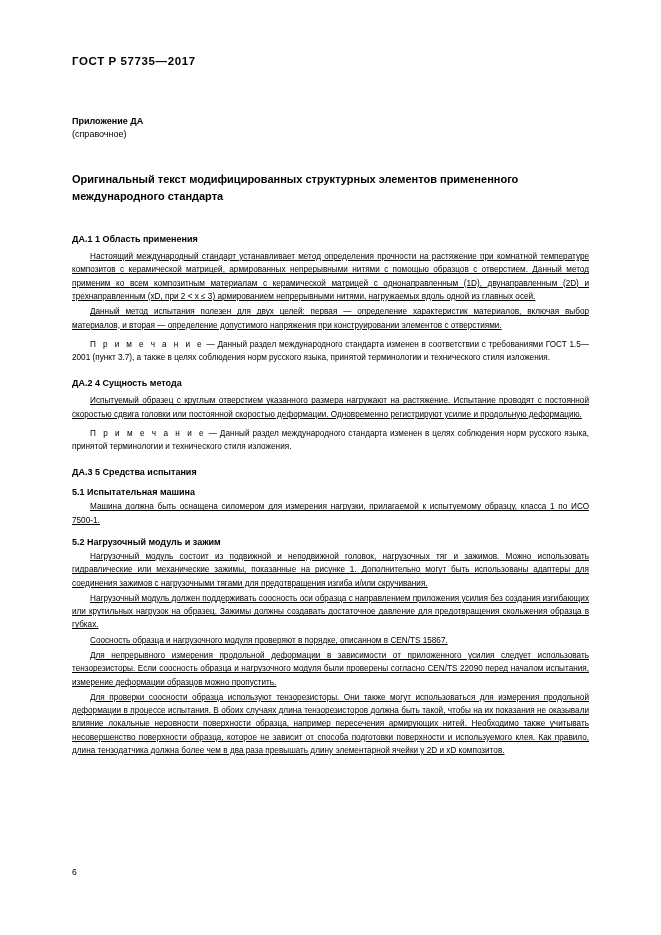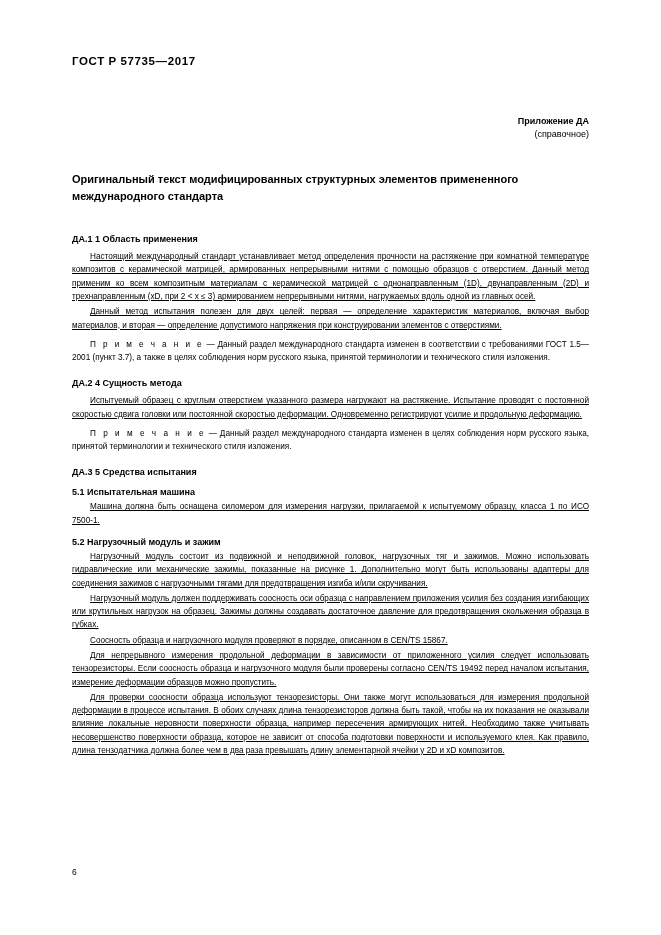--- a/index.html
+++ b/index.html
@@ -24,21 +24,21 @@
     padding: 55px 72px 0 72px;
   }
   .header-std {
     font-family: "Liberation Sans", sans-serif;
     font-size: 11.5px;
     font-weight: bold;
     letter-spacing: 0.6px;
     margin: 0 0 48px 0;
   }
   .annex-title {
-    text-align: right;
+    text-align: left;
     font-family: "Liberation Sans", sans-serif;
     font-size: 9px;
     font-weight: bold;
     line-height: 1.45;
     margin: 0 0 30px 0;
   }
   .annex-title .sub {
     font-weight: normal;
     display: block;
   }
@@ -114,17 +114,17 @@
   <div class="sec-h">ДА.3 5 Средства испытания</div>
 
   <div class="sec-h tight">5.1 Испытательная машина</div>
   <p class="body">Машина должна быть оснащена силомером для измерения нагрузки, прилагаемой к испытуемому образцу, класса 1 по ИСО 7500-1.</p>
 
   <div class="sec-h tight">5.2 Нагрузочный модуль и зажим</div>
   <p class="body">Нагрузочный модуль состоит из подвижной и неподвижной головок, нагрузочных тяг и зажимов. Можно использовать гидравлические или механические зажимы, показанные на рисунке 1. Дополнительно могут быть использованы адаптеры для соединения зажимов с нагрузочными тягами для предотвращения изгиба и/или скручивания.</p>
   <p class="body">Нагрузочный модуль должен поддерживать соосность оси образца с направлением приложения усилия без создания изгибающих или крутильных нагрузок на образец. Зажимы должны создавать достаточное давление для предотвращения скольжения образца в губках.</p>
   <p class="body">Соосность образца и нагрузочного модуля проверяют в порядке, описанном в CEN/TS 15867.</p>
 
-  <p class="body">Для непрерывного измерения продольной деформации в зависимости от приложенного усилия следует использовать тензорезисторы. Если соосность образца и нагрузочного модуля были проверены согласно CEN/TS 19492 перед началом испытания, измерение деформации образцов можно пропустить.</p>
+  <p class="body">Для непрерывного измерения продольной деформации в зависимости от приложенного усилия следует использовать тензорезисторы. Если соосность образца и нагрузочного модуля были проверены согласно CEN/TS 22090 перед началом испытания, измерение деформации образцов можно пропустить.</p>
   <p class="body">Для проверки соосности образца используют тензорезисторы. Они также могут использоваться для измерения продольной деформации в процессе испытания. В обоих случаях длина тензорезисторов должна быть такой, чтобы на их показания не оказывали влияние локальные неровности поверхности образца, например пересечения армирующих нитей. Необходимо также учитывать несовершенство поверхности образца, которое не зависит от способа подготовки поверхности и используемого клея. Как правило, длина тензодатчика должна более чем в два раза превышать длину элементарной ячейки у 2D и xD композитов.</p>
 
   <div class="page-num">6</div>
 </div>
 
 </body></html>

